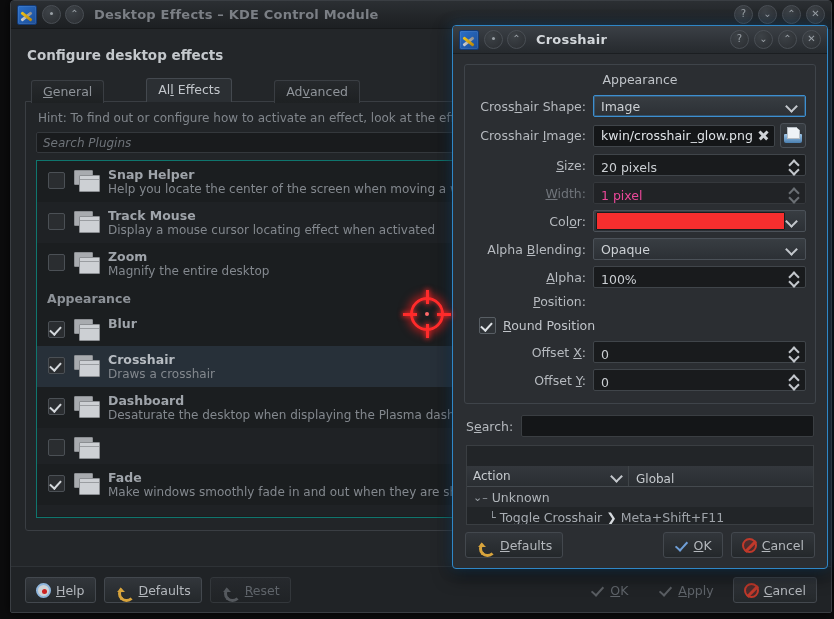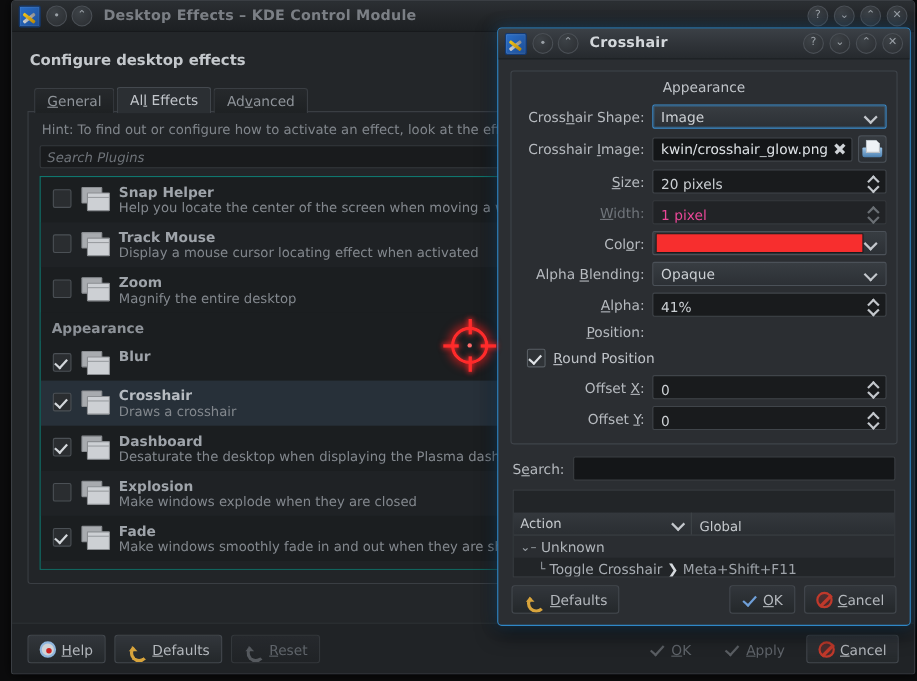--- a/index.html
+++ b/index.html
@@ -64,21 +64,21 @@
     margin-left:6px;white-space:nowrap;letter-spacing:.2px;
   }
   .tb-right{position:absolute;right:6px;top:0;height:27px;display:flex;align-items:center;}
   .tb-right .tb-btn{margin-right:5px;}
   .tb-right .tb-btn.close{margin-right:0;}
 
   .win-body{position:relative;padding:10px 14px 0 14px;height:calc(100% - 27px);box-sizing:border-box;}
   .page-title{font-size:13.5px;font-weight:bold;color:#c4c8cc;margin:8px 0 16px 2px;}
 
   
-  .tabbar{display:flex;align-items:flex-start;height:23px;margin-left:6px;position:relative;z-index:3;}
+  .tabbar{display:flex;align-items:flex-end;height:23px;margin-left:6px;position:relative;z-index:3;gap:40px;}
   .tab{
     padding:3px 11px 4px 11px;font-size:12.5px;color:#8f949a;
     background:linear-gradient(180deg,#26292c,#1e2123);
     border:1px solid #3a3e43;border-bottom:none;
     border-radius:3px 3px 0 0;margin-right:2px;
     position:relative;top:1px;
   }
   .tab.active{
     background:#2b2f33;color:#c2c6cb;border-color:#44494f;top:0;padding-bottom:5px;
   }
@@ -430,24 +430,20 @@
               <span class="eff-name">Dashboard</span>
               <div class="eff-desc">Desaturate the desktop when displaying the Plasma dashboard</div>
             </span>
           </div>
           <div class="eff-row alt">
             <span class="cbox"></span>
             <span class="eff-icon">
                 <i class="back"></i>
                 <i class="front"></i>
               </span>
-            <span class="eff-text">
-              <span class="eff-name">Explosion</span>
-              <div class="eff-desc">Make windows explode when they are closed</div>
-            </span>
           </div>
           <div class="eff-row">
             <span class="cbox checked"></span>
             <span class="eff-icon">
                 <i class="back"></i>
                 <i class="front"></i>
               </span>
             <span class="eff-text">
               <span class="eff-name">Fade</span>
               <div class="eff-desc">Make windows smoothly fade in and out when they are shown or hidden</div>
@@ -577,21 +573,21 @@
               <span class="cval">Opaque</span>
               <span class="chev"></span>
             </span>
           </span>
         </div>
 
         <div class="frow">
           <span class="flabel"><u>A</u>lpha:</span>
           <span class="fctl">
             <span class="spin">
-              <span class="sval">41%</span>
+              <span class="sval">100%</span>
               <span class="spinner"></span>
             </span>
           </span>
         </div>
 
         <div class="frow">
           <span class="flabel"><u>P</u>osition:</span>
         </div>
 
         <div class="checkrow">

